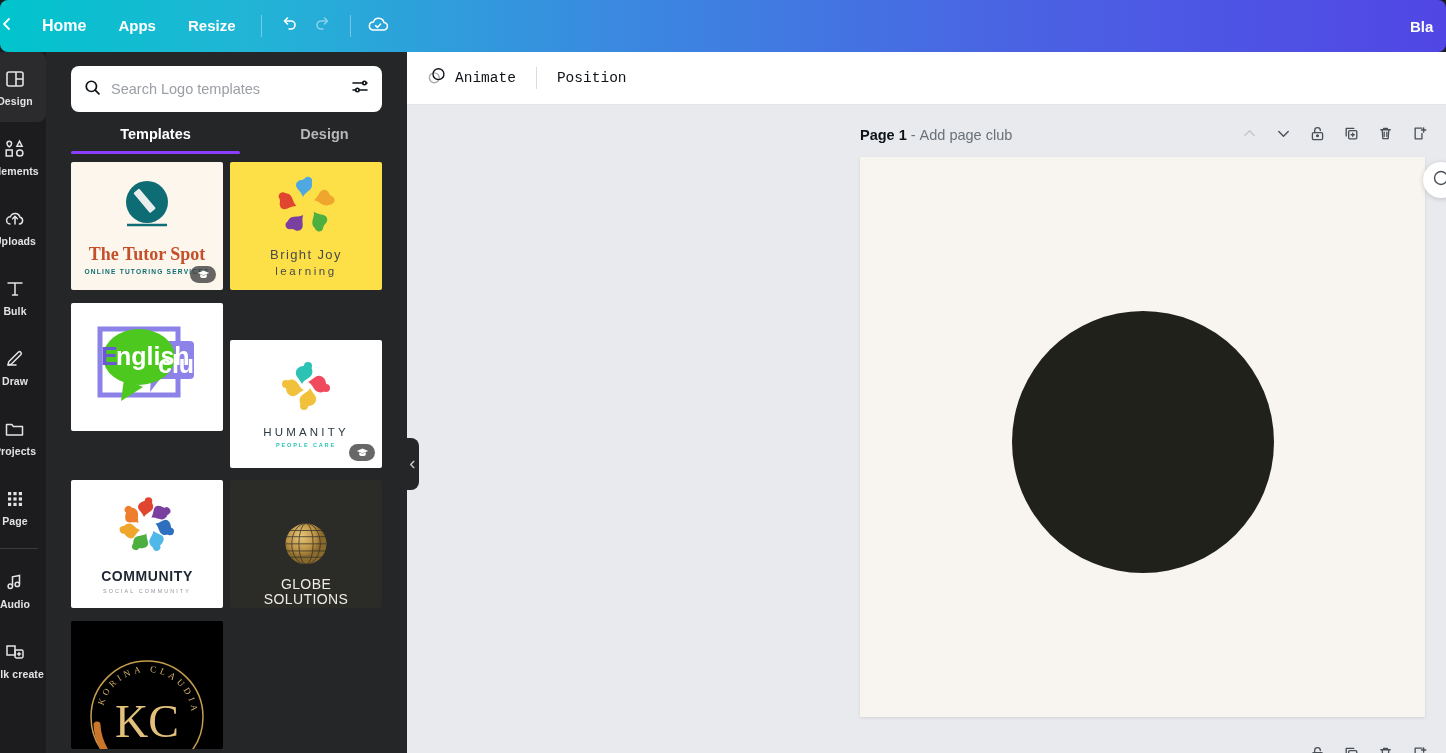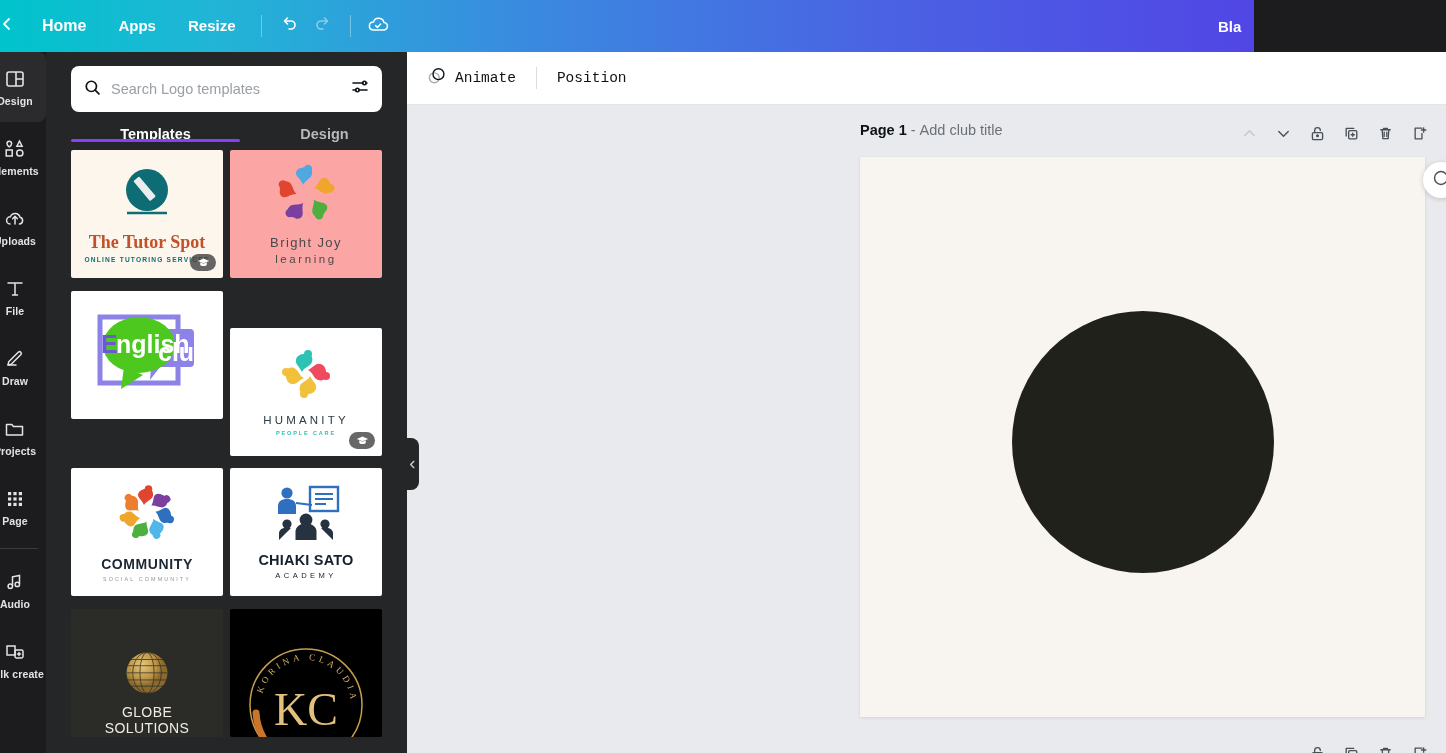--- a/index.html
+++ b/index.html
@@ -6,24 +6,25 @@
   html, body {
     width: 1446px; height: 753px;
     overflow: hidden;
     font-family: "Liberation Sans", sans-serif;
     background: #1c1c1e;
   }
 
   
   .topbar {
     position: absolute; top: 0; left: 0;
-    width: 1254px; height: 52px;
+    width: 1446px; height: 52px;
     background: linear-gradient(90deg, #00c4cc 0%, #21b5d6 17%, #3a8ae0 42%, #4a63e3 70%, #5146e5 100%);
     display: flex; align-items: center;
     color: #fff;
+    border-radius: 8px;
   }
   .tb-back {
     width: 26px; display: flex; align-items: center; justify-content: center;
     margin-left: -6px; cursor: pointer;
   }
   .tb-item {
     font-size: 15px; font-weight: bold; color: #fff;
     padding: 0 16px; height: 34px; line-height: 34px;
     border-radius: 6px; cursor: pointer; white-space: nowrap;
   }
@@ -76,21 +77,21 @@
   .searchbox input {
     flex: 1; border: 0; outline: 0; font-size: 14.5px;
     font-family: "Liberation Sans", sans-serif;
     color: #0e1318; margin-left: 9px; background: transparent;
   }
   .searchbox input::placeholder { color: #9a9fa5; }
   .tabs { display: flex; margin: 14px 25px 0 25px; position: relative; }
   .tab {
     flex: 0 0 auto; width: 169px; text-align: center;
     font-size: 14.5px; font-weight: bold; color: #b6b8bb;
-    padding-bottom: 0; cursor: pointer;
+    padding-bottom: 12px; cursor: pointer;
   }
   .tab.sel { color: #fff; }
   .tab-underline {
     position: absolute; bottom: 0; left: 0; width: 169px; height: 3px;
     background: #8b3dff; border-radius: 2px;
   }
   .grid {
     margin: 8px 25px 0 25px; width: 311px;
     display: grid; grid-template-columns: 152px 152px; gap: 7px;
     height: 592px; overflow: hidden;
@@ -125,21 +126,21 @@
     padding-left: 8px; border-bottom: 1px solid #e2e5e9; font-family: Liberation Mono, monospace;
   }
   .ct-btn {
     display: flex; align-items: center; gap: 8px;
     height: 34px; padding: 0 12px; border-radius: 6px;
     font-size: 14.5px; color: #0e1318; cursor: pointer;
   }
   .ct-sep { width: 1px; height: 22px; background: #d9dde2; margin: 0 8px; }
   .pagehead {
     position: absolute; top: 70px; left: 453px; width: 570px;
-    height: 26px; display: flex; 
+    height: 26px; display: flex; align-items: center;
   }
   .ph-title { font-size: 14.5px; color: #0e1318; font-weight: bold; }
   .ph-sub { font-size: 14.5px; color: #6b7178; margin-left: 4px; font-weight: normal; }
   .ph-icons { margin-left: auto; display: flex; align-items: center; gap: 12px; }
   .ph-ic {
     width: 22px; height: 22px; display: flex;
     align-items: center; justify-content: center; cursor: pointer;
     color: #4a5056;
   }
   .ph-ic.dim { color: #c3c7cc; }
@@ -249,21 +250,21 @@
     </span>
     <span class="rail-label">Uploads</span>
   </div>
 
   <div class="rail-item">
     <span class="rail-ico">
       <svg width="22" height="22" viewBox="0 0 22 22" fill="none" stroke="#e3e3e4" stroke-width="1.5" stroke-linecap="round">
           <path d="M4 5h14M11 5v12M8.5 17h5"></path>
         </svg>
     </span>
-    <span class="rail-label">File</span>
+    <span class="rail-label">Bulk</span>
   </div>
 
   <div class="rail-item">
     <span class="rail-ico">
       <svg width="22" height="22" viewBox="0 0 22 22" fill="none" stroke="#e3e3e4" stroke-width="1.5" stroke-linecap="round" stroke-linejoin="round">
         <path d="M4 17l3.2-.7L17 6.5a1.8 1.8 0 0 0-2.5-2.5L4.7 13.8z"></path>
           <path d="M4 17h8"></path>
         </svg>
     </span>
     <span class="rail-label">Draw</span>
@@ -363,21 +364,21 @@
         <div style="font-size:6.6px;letter-spacing:1.2px;color:#0e6d74;margin-top:3px;font-weight:bold;">ONLINE TUTORING SERVICES</div>
       </div>
       <div class="badge">
         <svg width="13" height="11" viewBox="0 0 16 12" fill="#fff">
           <path d="M8 1L15 4 8 7 1 4z"></path>
             <path d="M4 5.6v3.1c0 .9 1.8 1.7 4 1.7s4-.8 4-1.7V5.6L8 7.4z"></path>
           </svg>
       </div>
     </div>
 
-    <div class="thumb" style="background:#fca5a5;">
+    <div class="thumb" style="background:#fde047;">
       <div class="center-col">
         <svg width="74" height="66" viewBox="0 0 74 66" style="margin-bottom:6px;">
           <g transform="translate(37,31)">
             <g transform="rotate(0)">
                 <path d="M-4 -26c5-3 11 0 10 6-1 5-7 6-9 11-2-6-7-8-7-12 0-3 3-5 6-5z" fill="#4fa8e0"></path>
                 <circle cx="2" cy="-25" r="4.2" fill="#4fa8e0"></circle>
               </g>
             <g transform="rotate(72)">
                 <path d="M-4 -26c5-3 11 0 10 6-1 5-7 6-9 11-2-6-7-8-7-12 0-3 3-5 6-5z" fill="#f0a62c"></path>
                 <circle cx="2" cy="-25" r="4.2" fill="#f0a62c"></circle>
@@ -478,39 +479,20 @@
                 <path d="M-3 -24c5-2 10 1 9 7-1 4-7 5-9 9-2-5-6-7-6-10 0-3 3-5 6-6z" fill="#ef7d2e"></path>
                 <circle cx="1.5" cy="-24" r="3.8" fill="#ef7d2e"></circle>
               </g>
           </g>
         </svg>
         <div class="t-txt" style="font-size:14px;letter-spacing:.6px;color:#1d2733;">COMMUNITY</div>
         <div style="font-size:5.4px;letter-spacing:2.1px;color:#8e949c;margin-top:4px;">SOCIAL COMMUNITY</div>
       </div>
     </div>
 
-    <div class="thumb" style="background:#ffffff;">
-      <div class="center-col">
-        <svg width="78" height="62" viewBox="0 0 78 62" style="margin-bottom:6px;">
-          <rect x="43" y="3" width="28" height="24" fill="#fff" stroke="#2f6fbf" stroke-width="2.4"></rect>
-          <path d="M48 10h18M48 15h18M48 20h11" stroke="#2f6fbf" stroke-width="1.8"></path>
-          <circle cx="20" cy="9" r="5.6" fill="#2f6fbf"></circle>
-          <path d="M11 30v-8c0-4.4 3.6-7 9-7s9 2.6 9 7v8z" fill="#2f6fbf"></path>
-          <path d="M29 19l16 2" stroke="#2f6fbf" stroke-width="2.2"></path>
-          <circle cx="39" cy="36" r="6.4" fill="#273240"></circle>
-          <path d="M28.5 56v-8.4c0-5 4.6-8.2 10.5-8.2s10.5 3.2 10.5 8.2V56z" fill="#273240"></path>
-          <circle cx="20" cy="40" r="4.6" fill="#273240"></circle>
-          <path d="M12 56v-6.6c0-3.6 3.4-5.8 8-5.8 1.4 0 2.7.2 3.8.6" fill="#273240"></path>
-          <circle cx="58" cy="40" r="4.6" fill="#273240"></circle>
-          <path d="M66 56v-6.6c0-3.6-3.4-5.8-8-5.8-1.4 0-2.7.2-3.8.6" fill="#273240"></path>
-        </svg>
-        <div class="t-txt" style="font-size:14.5px;letter-spacing:.2px;color:#16202b;">CHIAKI SATO</div>
-        <div style="font-size:7.6px;letter-spacing:3.4px;color:#16202b;margin-top:3px;">ACADEMY</div>
-      </div>
-    </div>
 
     <div class="thumb" style="background:#2b2b28;">
       <div class="center-col" style="justify-content:flex-start;padding-top:38px;">
         <svg width="58" height="58" viewBox="0 0 58 58" style="margin-bottom:7px;">
           <defs>
               <radialGradient id="gg" cx="38%" cy="32%">
             <stop offset="0%" stop-color="#e7c77a"></stop>
                 <stop offset="70%" stop-color="#bb9244"></stop>
             <stop offset="100%" stop-color="#8a6a2c"></stop>
               </radialGradient>
@@ -565,21 +547,21 @@
     </div>
     <div class="ct-sep"></div>
     <div class="ct-btn">
       <span>Position</span>
     </div>
   </div>
 
   <div class="pagehead">
     <span class="ph-title">Page 1</span>
     <span class="ph-sub">-</span>
-    <span class="ph-sub">Add club title</span>
+    <span class="ph-sub">Add page club</span>
 
     <div class="ph-icons">
       <div class="ph-ic dim">
         <span>
           <svg width="17" height="17" viewBox="0 0 18 18" fill="none" stroke="currentColor" stroke-width="1.5" stroke-linecap="round" stroke-linejoin="round">
               <path d="M4 11l5-5 5 5"></path>
             </svg></span>
       </div>
       <div class="ph-ic">
         <span>

